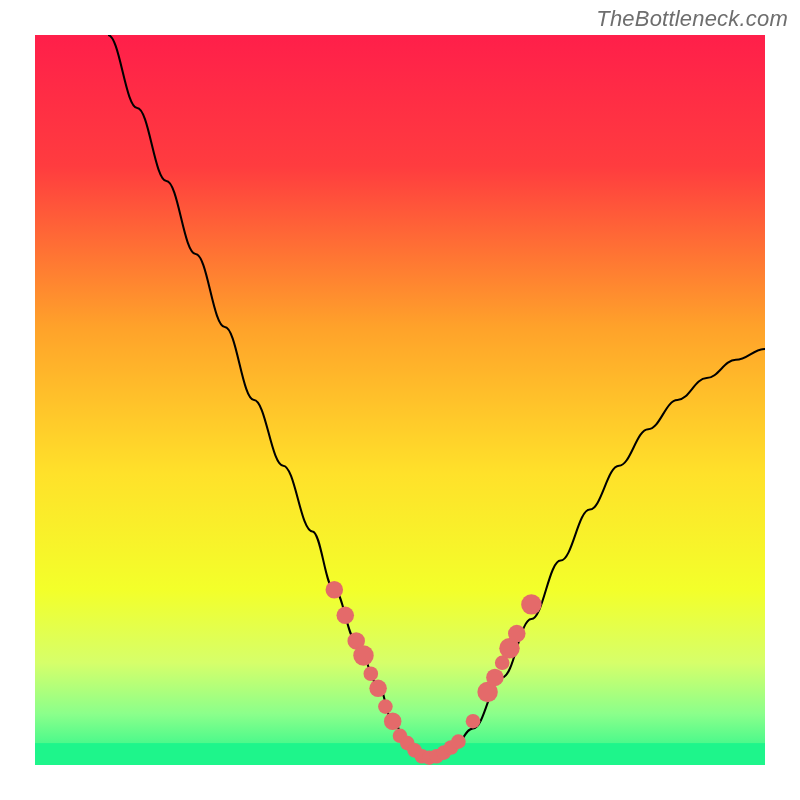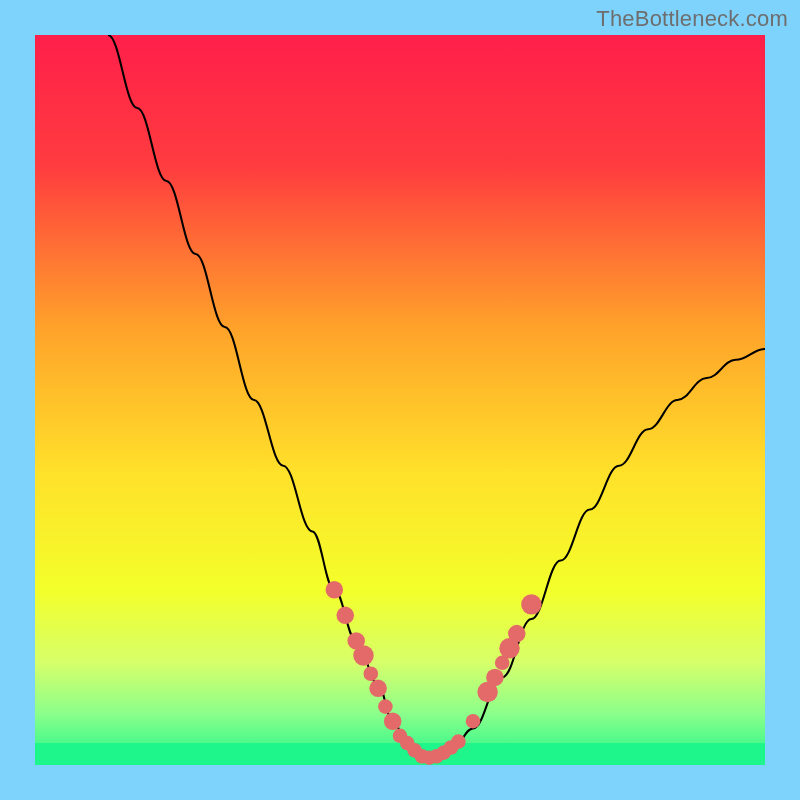--- a/index.html
+++ b/index.html
@@ -8,21 +8,22 @@
     width: 800px;
     height: 800px;
     background: #000;
     overflow: hidden;
     font-family: Arial, Helvetica, sans-serif;
   }
   .outer {
     position: relative;
     width: 800px;
     height: 800px;
-    background: #7dd3fc;
+    background: #ffffff;
+    font-style: italic;
   }
   .plot {
     position: absolute;
     left: 35px;
     top: 35px;
     width: 730px;
     height: 730px;
   }
   .watermark {
     position: absolute;

